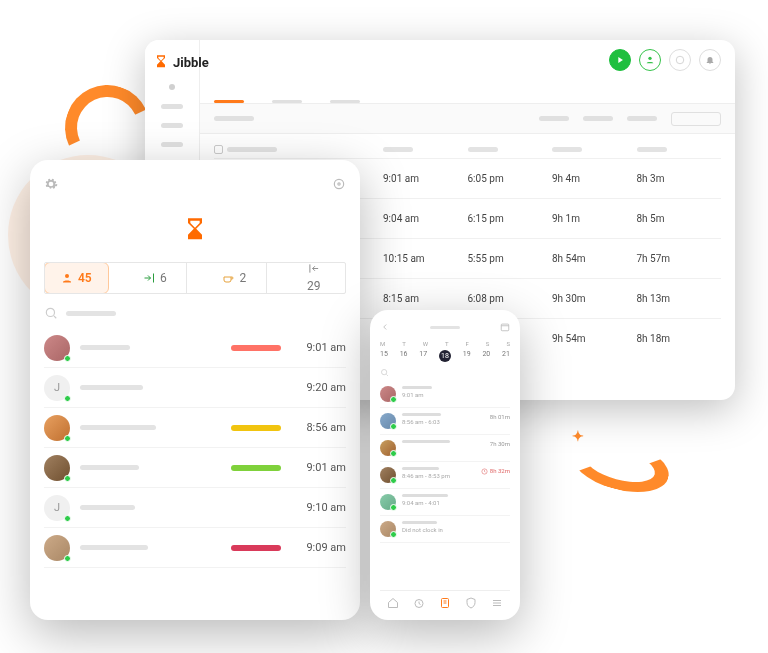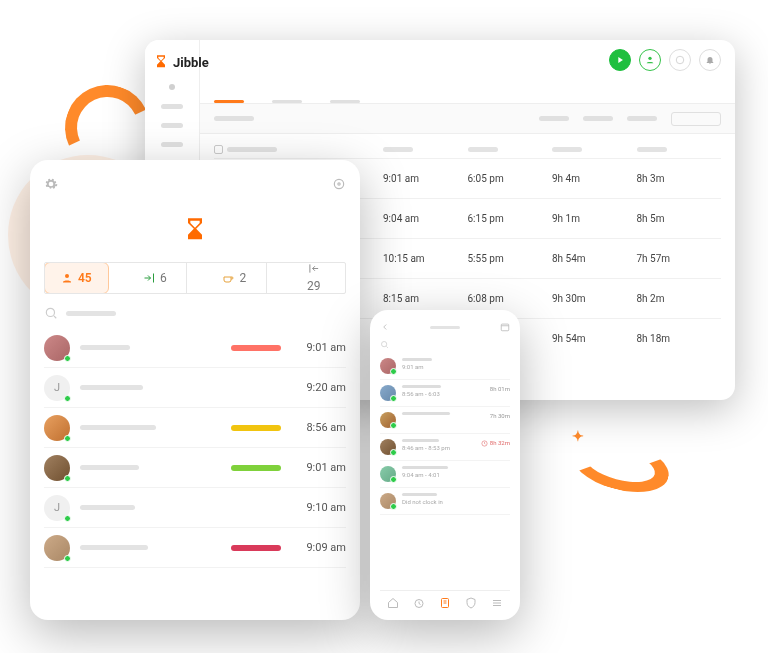--- a/index.html
+++ b/index.html
@@ -332,21 +332,21 @@
           </div>
           <div class="dt-row">
     <div class="namecol">
       <div class="mini-check"></div>
 
       <div class="gray-bar" style="width:70px"></div>
     </div>
     <div class="col">8:15 am</div>
     <div class="col">6:08 pm</div>
     <div class="col">9h 30m</div>
-    <div class="col">8h 2m</div>
+    <div class="col">8h 13m</div>
           </div>
           <div class="dt-row">
     <div class="namecol">
       <div class="mini-check"></div>
 
       <div class="gray-bar" style="width:70px"></div>
     </div>
     <div class="col">8:19 am</div>
     <div class="col">6:09 pm</div>
     <div class="col">9h 54m</div>
@@ -475,20 +475,40 @@
   <div class="phone-top">
     <svg width="10" height="10" viewBox="0 0 24 24" fill="none" stroke="#bbb" stroke-width="2">
         <path d="M15 18l-6-6 6-6"></path>
       </svg>
     <div class="gray-bar" style="width:30px; height:3px;"></div>
     <svg width="10" height="10" viewBox="0 0 24 24" fill="none" stroke="#bbb" stroke-width="2">
         <rect x="3" y="5" width="18" height="16" rx="2"></rect>
         <path d="M3 9h18"></path>
       </svg>
   </div>
+  <div class="phone-cal">
+    <div class="days" id="phone-days">
+        <span>M</span>
+        <span>T</span>
+        <span>W</span>
+        <span>T</span>
+        <span>F</span>
+        <span>S</span>
+        <span>S</span>
+      </div>
+    <div class="dates" id="phone-dates">
+        <span>15</span>
+        <span>16</span>
+        <span>17</span>
+        <span class="sel">18</span>
+        <span>19</span>
+        <span>20</span>
+        <span>21</span>
+      </div>
+  </div>
   <div class="phone-search">
     <svg width="9" height="9" viewBox="0 0 24 24" fill="none" stroke="#ccc" stroke-width="2">
         <circle cx="11" cy="11" r="7"></circle>
         <path d="M21 21l-4-4"></path>
       </svg>
   </div>
   <div class="phone-list" id="phone-list">
       <div class="ph-row">
     <div class="avatar small" style="background:linear-gradient(135deg,#c88,#a66)">
           <div class="presence"></div>

